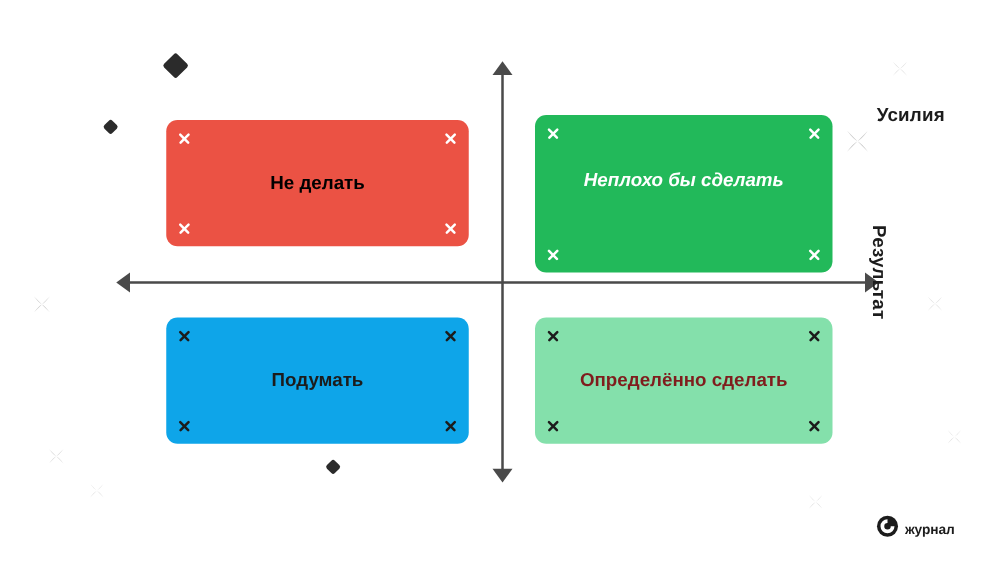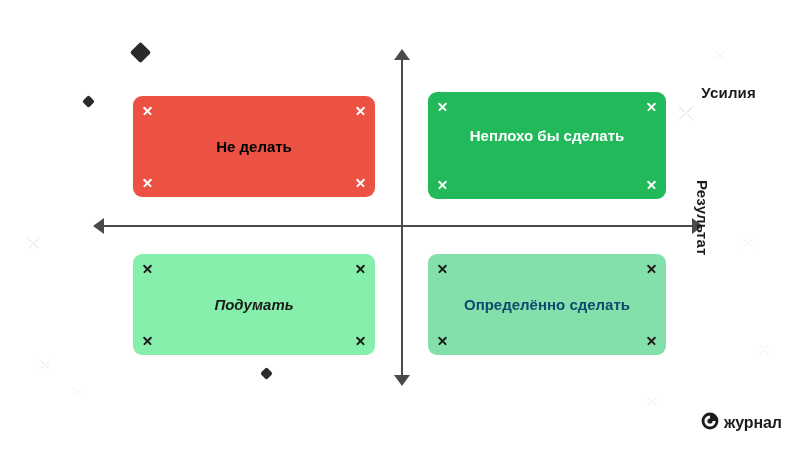--- a/index.html
+++ b/index.html
@@ -101,23 +101,23 @@
     display: flex;
     align-items: center;
     justify-content: center;
     text-align: center;
     font-size: 15px;
     font-weight: bold;
     line-height: 1.33;
     padding: 0 18px;
   }
   .card-dont      { left: 133px; top: 96px;  width: 242px; height: 101px; background: #eb5244; color: #000000; }
-  .card-plan      { left: 428px; top: 92px;  width: 238px; height: 107px; background: #22b95a; color: #ffffff; }
-  .card-think     { left: 133px; top: 254px; width: 242px; height: 101px; background: #86efac; color: #1c1c1c; font-style: italic; }
-  .card-definitely{ left: 428px; top: 254px; width: 238px; height: 101px; background: #84e0ab; color: #0c4a6e; }
+  .card-plan      { left: 428px; top: 92px;  width: 238px; height: 126px; background: #22b95a; color: #ffffff; font-style: italic; }
+  .card-think     { left: 133px; top: 254px; width: 242px; height: 101px; background: #0ea5e9; color: #1c1c1c; }
+  .card-definitely{ left: 428px; top: 254px; width: 238px; height: 101px; background: #84e0ab; color: #7f1d1d; }
 
   .card-label { position: relative; z-index: 2; }
 
   
   .corner {
     position: absolute;
     width: 11px;
     height: 11px;
     z-index: 1;
   }
@@ -159,21 +159,21 @@
   .logo {
     position: absolute;
     left: 701px;
     top: 412px;
     display: flex;
     align-items: center;
     gap: 5px;
   }
   .logo-mark { display: block; }
   .logo-text {
-    font-size: 16px;
+    font-size: 11px;
     font-weight: bold;
     color: #1c1c1c;
     letter-spacing: -0.1px;
   }
 </style>
 </head>
 <body>
 
 <div id="canvas">
 

